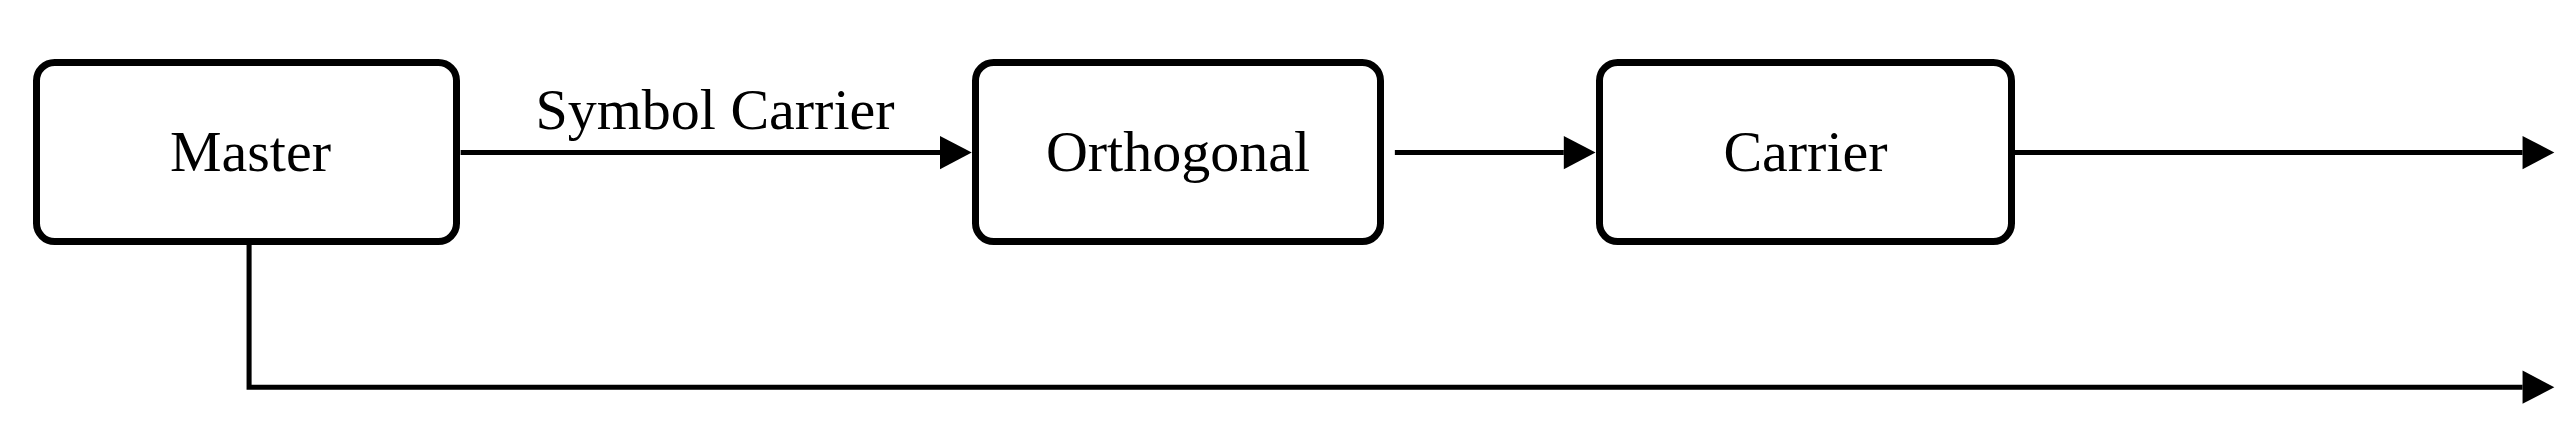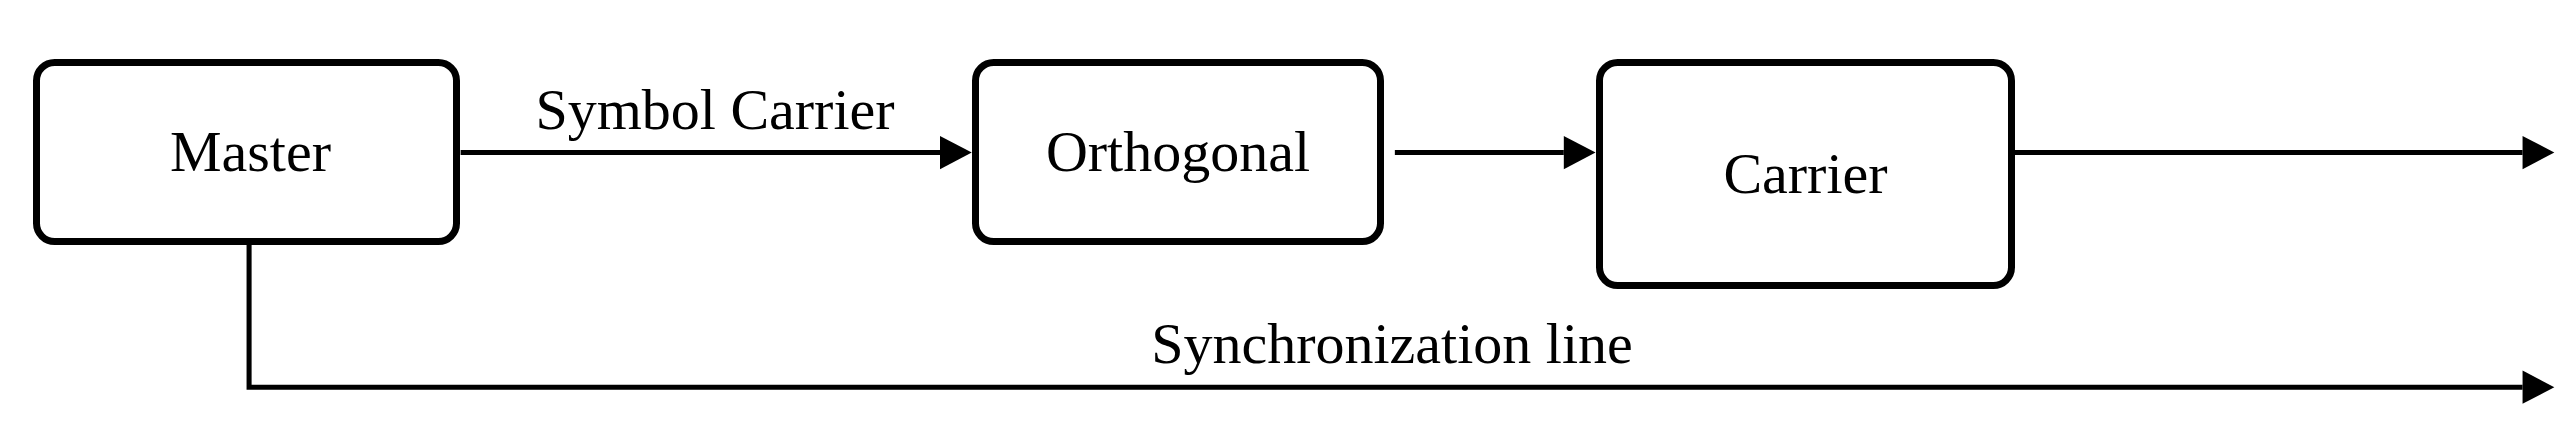--- a/index.html
+++ b/index.html
@@ -32,21 +32,21 @@
     display: flex;
     flex-direction: column;
     align-items: center;
     justify-content: center;
     text-align: center;
     font-size: 58px;
     line-height: 72px;
   }
   #block-master   { left: 33px;   top: 59px; width: 427px; height: 186px; padding-left: 8px; }
   #block-orthogonal { left: 972px; top: 59px; width: 412px; height: 186px; }
-  #block-carrier  { left: 1596px; top: 59px; width: 419px; height: 230px; gap: 16px; }
+  #block-carrier  { left: 1596px; top: 59px; width: 419px; height: 186px; gap: 16px; }
   .block .block-line {
     display: block;
     white-space: nowrap;
   }
   .wire-label {
     position: absolute;
     width: 578px;
     font-size: 58px;
     line-height: 61px;
     text-align: center;
@@ -84,16 +84,15 @@
     <span class="block-line">Orthogonal</span>
   </div>
 
   <div class="block" id="block-carrier">
     <span class="block-line">Carrier</span>
   </div>
 
   <div class="wire-label" id="label-symbol-address">Symbol Carrier</div>
 
 
-  <div class="wire-label" id="label-sync-line">Synchronization line</div>
 
 </div>
 
 
 </body></html>

